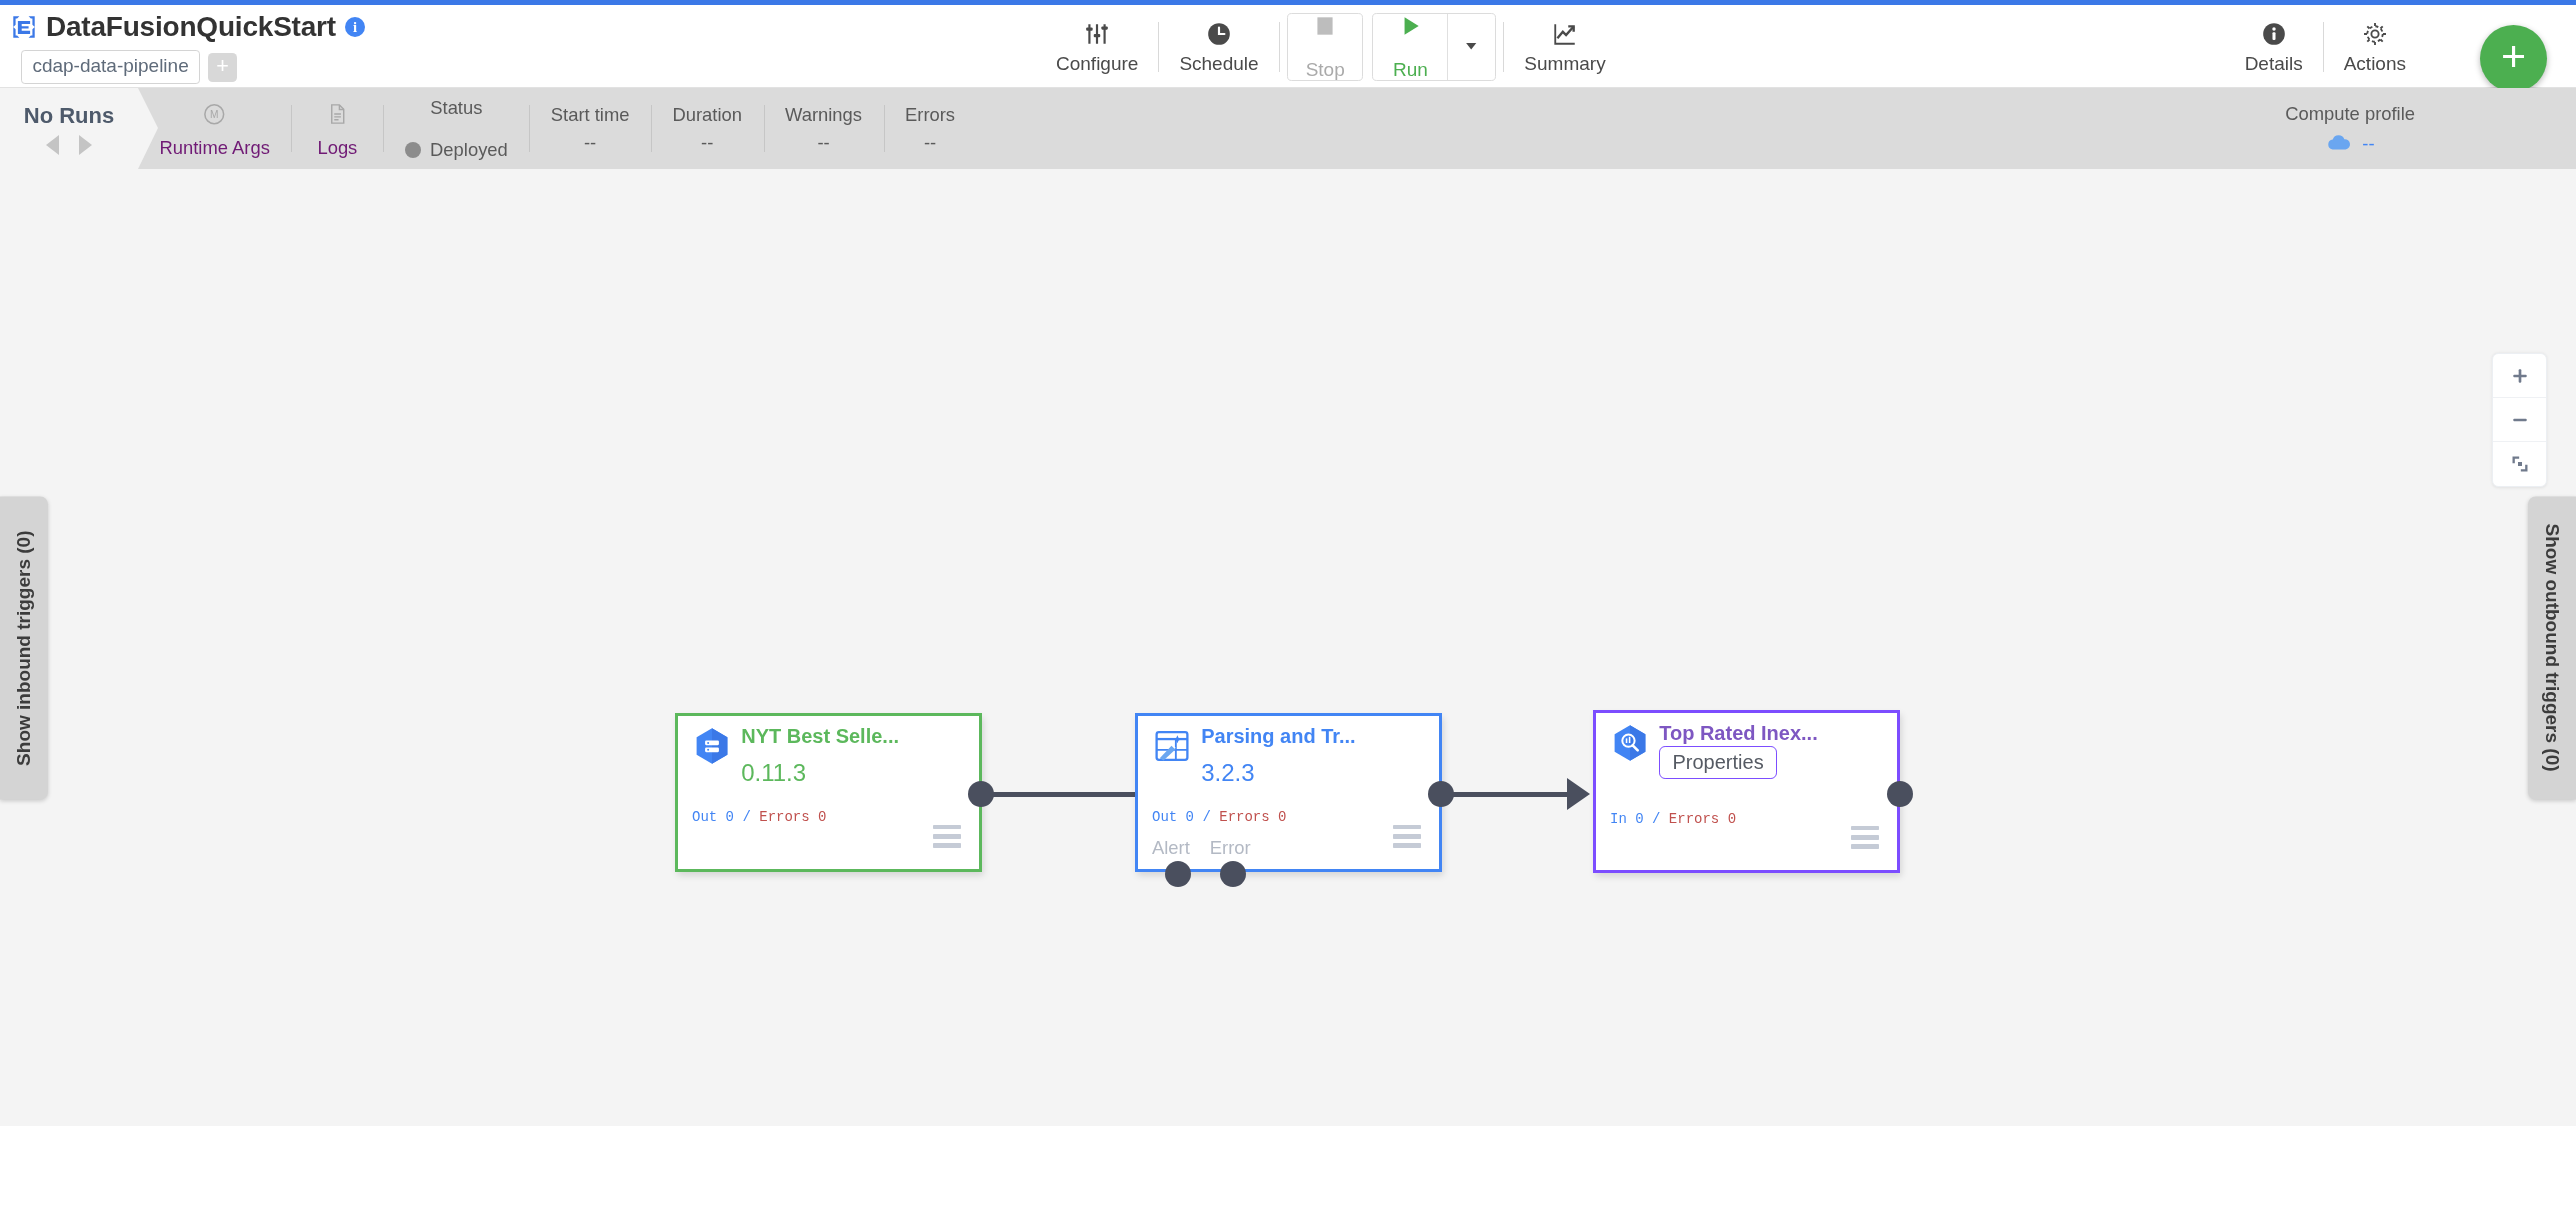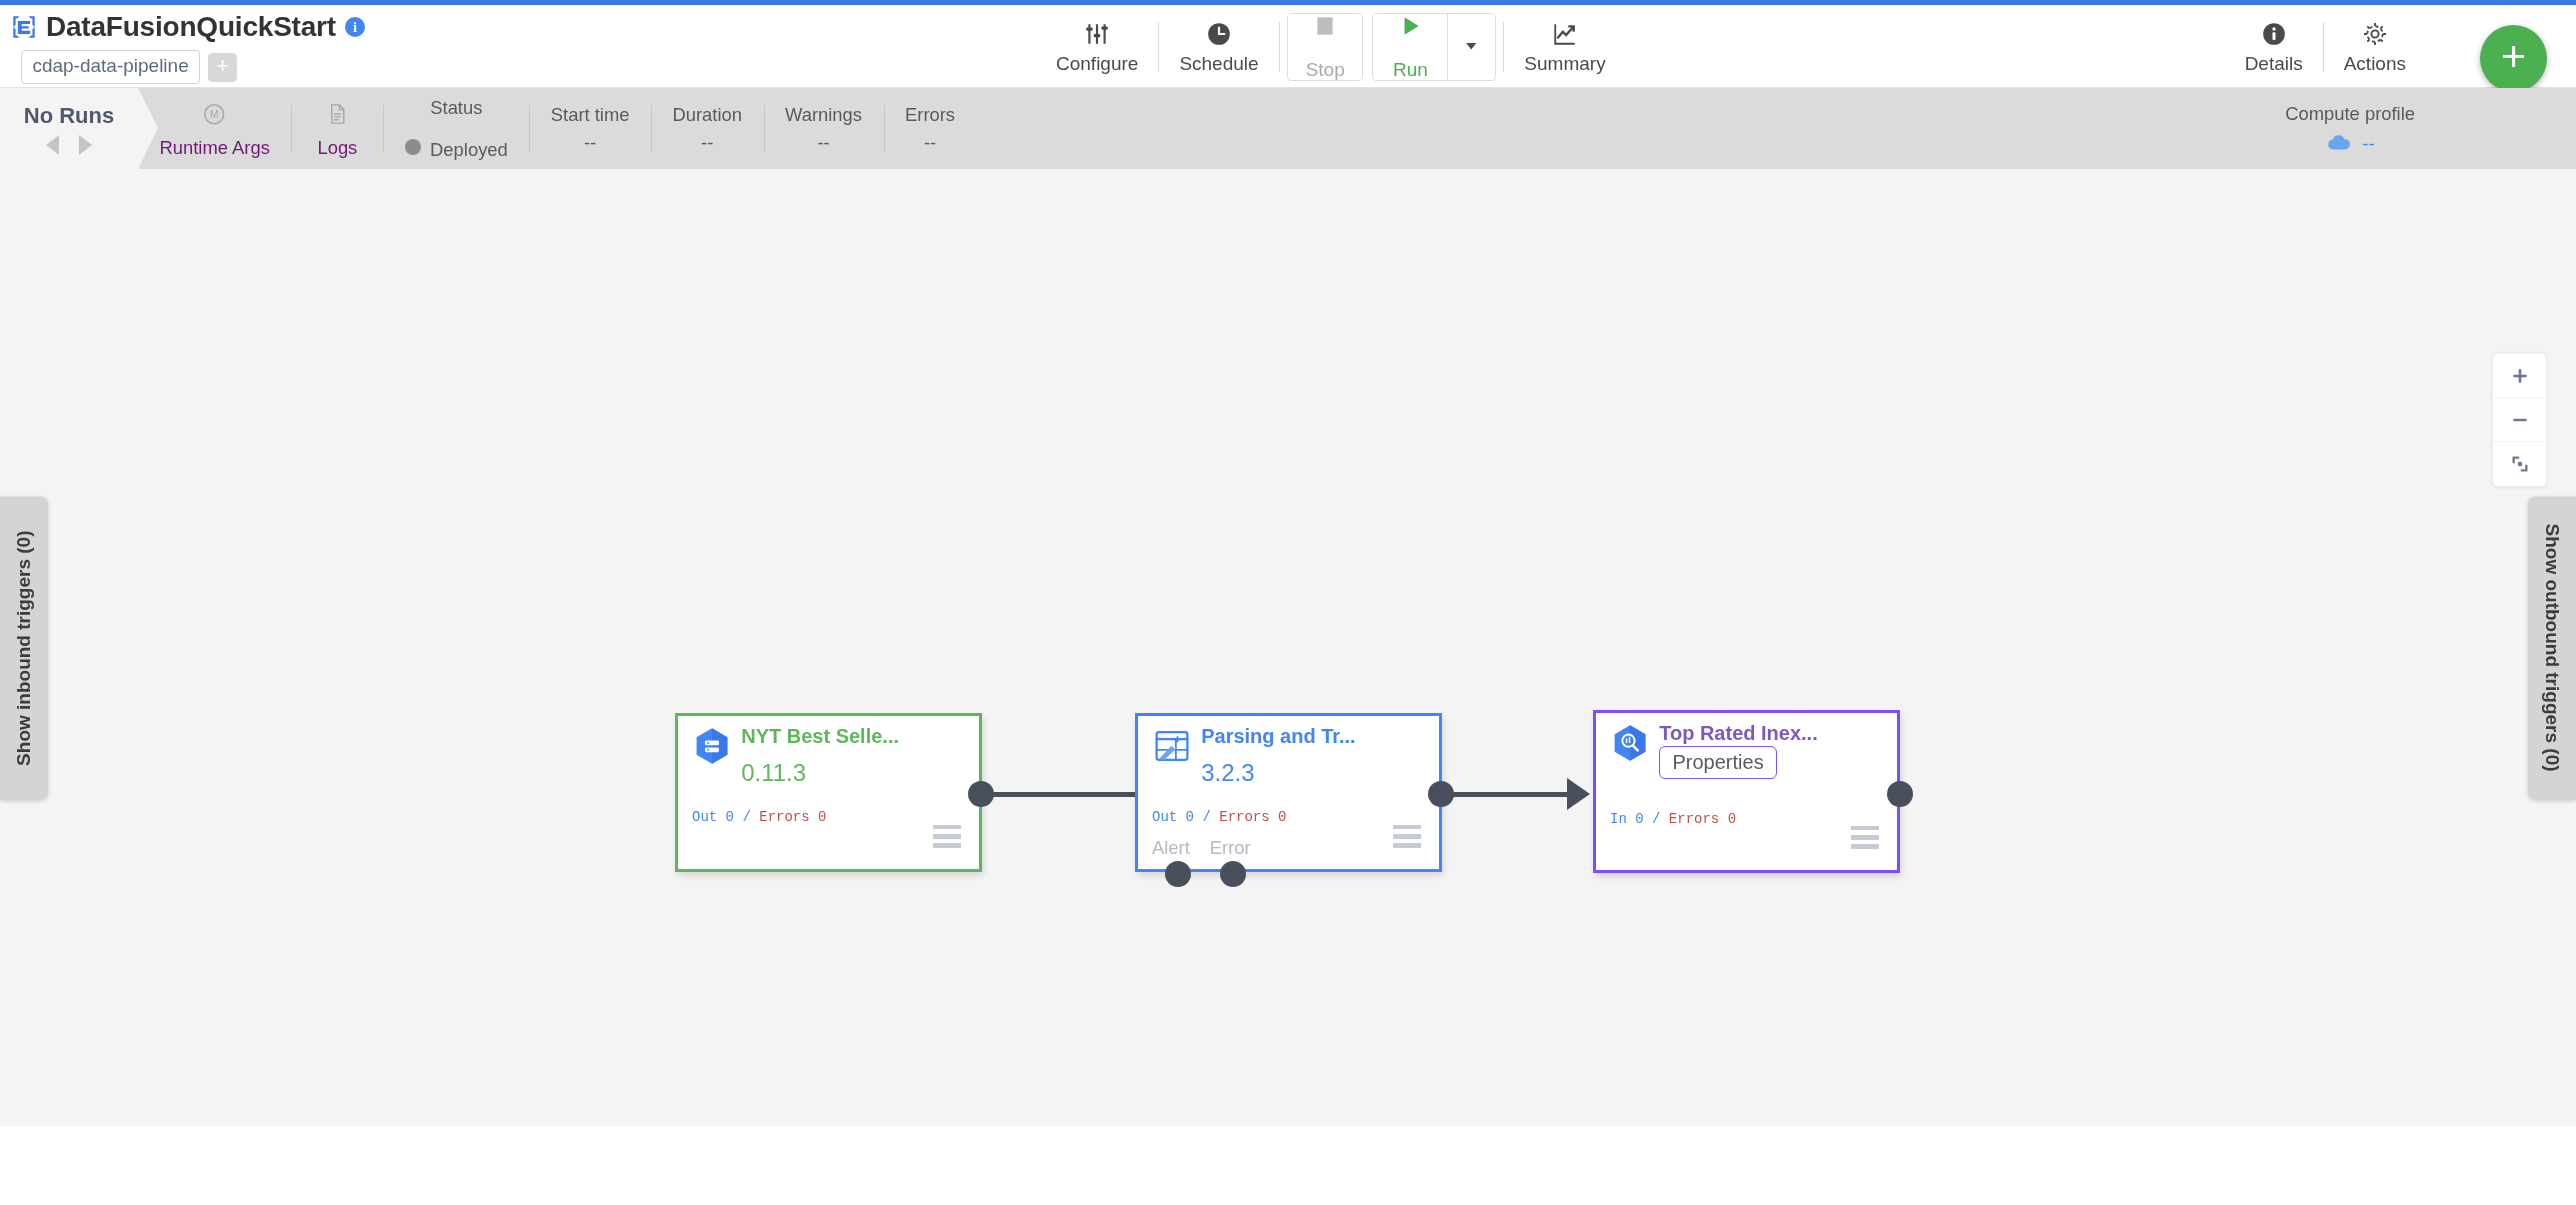--- a/index.html
+++ b/index.html
@@ -109,21 +109,21 @@
     min-width: 92px;
   }
   .sb-cell + .sb-cell::before {
     content: ""; position: absolute; left: 0; top: 17px; bottom: 17px;
     width: 0.8px; background: #c6c6c6;
   }
   .sb-head { font-size: 18.4px; font-weight: normal; color: #5a5a5a; white-space: nowrap; }
   .sb-val { font-size: 18.4px; color: #5a5a5a; margin-top: 6.1px; }
   .sb-muted .sb-head, .sb-muted .sb-val { color: #701a75; font-weight: normal; }
   .sb-iconcell { gap: 1.5px; }
-  .sb-status-val { display: flex; gap: 9.2px; margin-top: 20px; }
+  .sb-status-val { display: flex; align-items: center; gap: 9.2px; margin-top: 20px; }
   .status-dot { width: 16px; height: 16px; border-radius: 50%; background: #8c8c8c; }
   .sb-spacer { flex: 1; }
   .profile-val { display: flex; align-items: center; gap: 10.7px; margin-top: 7.7px; }
   .dash { color: #4285f4; font-size: 18.4px; }
 
   
   .canvas {
     position: relative; height: 957px;
     background: #f4f4f4; overflow: hidden;
   }

